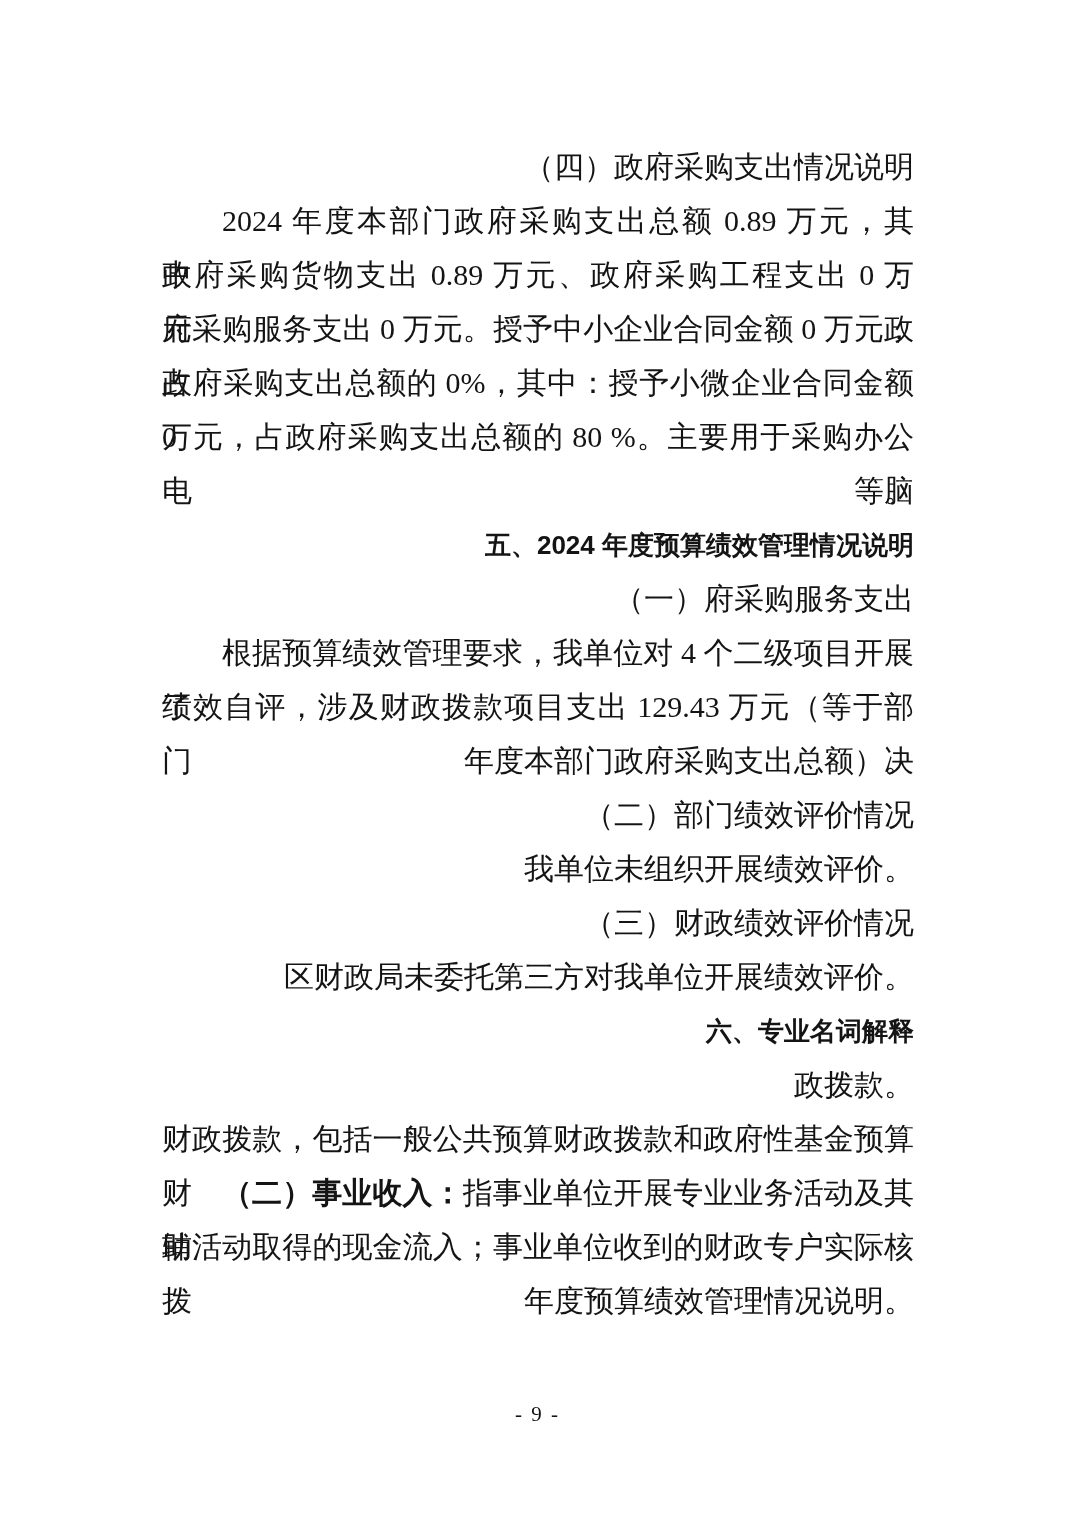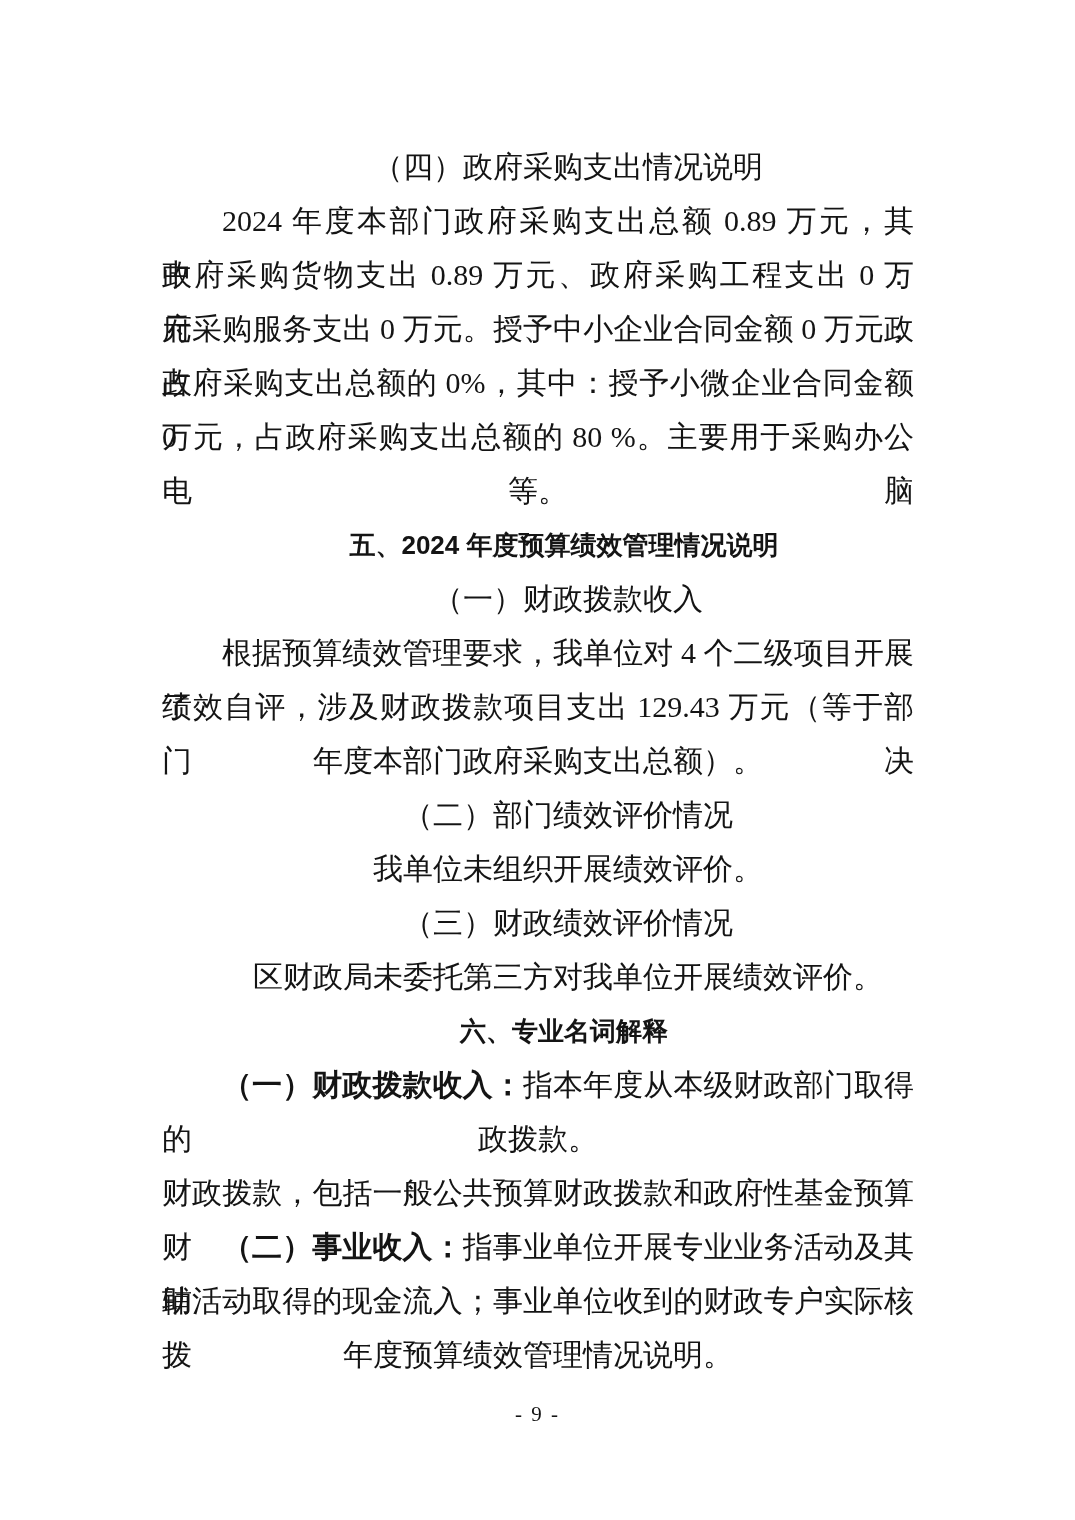--- a/index.html
+++ b/index.html
@@ -18,21 +18,21 @@
   .content {
     position: absolute;
     left: 162px; top: 140px;
     width: 752px;
   }
   .line {
     height: 54px;
     line-height: 54px;
     font-size: 30px;
     white-space: normal;
-    text-align: center;
+    text-align: right;
   }
   
   .ind { text-indent: 2em; }
   
   .jf { text-align: justify; text-align-last: justify; }
   
   .hd {
     font-weight: 700;
     font-family: "Liberation Sans", "DejaVu Sans", sans-serif;
     font-size: 26px;
@@ -57,35 +57,32 @@
 
     <div class="line ind">（四）政府采购支出情况说明</div>
     <div class="line ind jf">2024 年度本部门政府采购支出总额 0.89 万元，其中：</div>
     <div class="line jf">政府采购货物支出 0.89 万元、政府采购工程支出 0 万元、政</div>
     <div class="line jf">府采购服务支出 0 万元。授予中小企业合同金额 0 万元，占</div>
     <div class="line jf">政府采购支出总额的 0%，其中：授予小微企业合同金额 0</div>
     <div class="line jf">万元，占政府采购支出总额的 80 %。主要用于采购办公电脑</div>
     <div class="line">等。</div>
 
     <div class="line ind hd">五、2024 年度预算绩效管理情况说明</div>
-    <div class="line ind">（一）财政拨款收入</div>
+    <div class="line ind">（一）府采购服务支出</div>
     <div class="line ind jf">根据预算绩效管理要求，我单位对 4 个二级项目开展了</div>
     <div class="line jf">绩效自评，涉及财政拨款项目支出 129.43 万元（等于部门决</div>
     <div class="line">年度本部门政府采购支出总额）。</div>
 
     <div class="line ind">（二）部门绩效评价情况</div>
     <div class="line ind">我单位未组织开展绩效评价。</div>
     <div class="line ind">（三）财政绩效评价情况</div>
     <div class="line ind">区财政局未委托第三方对我单位开展绩效评价。</div>
 
     <div class="line ind hd">六、专业名词解释</div>
 
-    <div class="line ind jf">
-      <span class="term-b">（一）财政拨款收入：</span><span>指本年度从本级财政部门取得的</span>
-    </div>
     <div class="line">政拨款。</div>
     <div class="line jf">财政拨款，包括一般公共预算财政拨款和政府性基金预算财</div>
 
     <div class="line ind jf">
       <span class="term-b">（二）事业收入：</span><span>指事业单位开展专业业务活动及其辅</span>
     </div>
     <div class="line jf">助活动取得的现金流入；事业单位收到的财政专户实际核拨</div>
     <div class="line">年度预算绩效管理情况说明。</div>
 
   </div>

